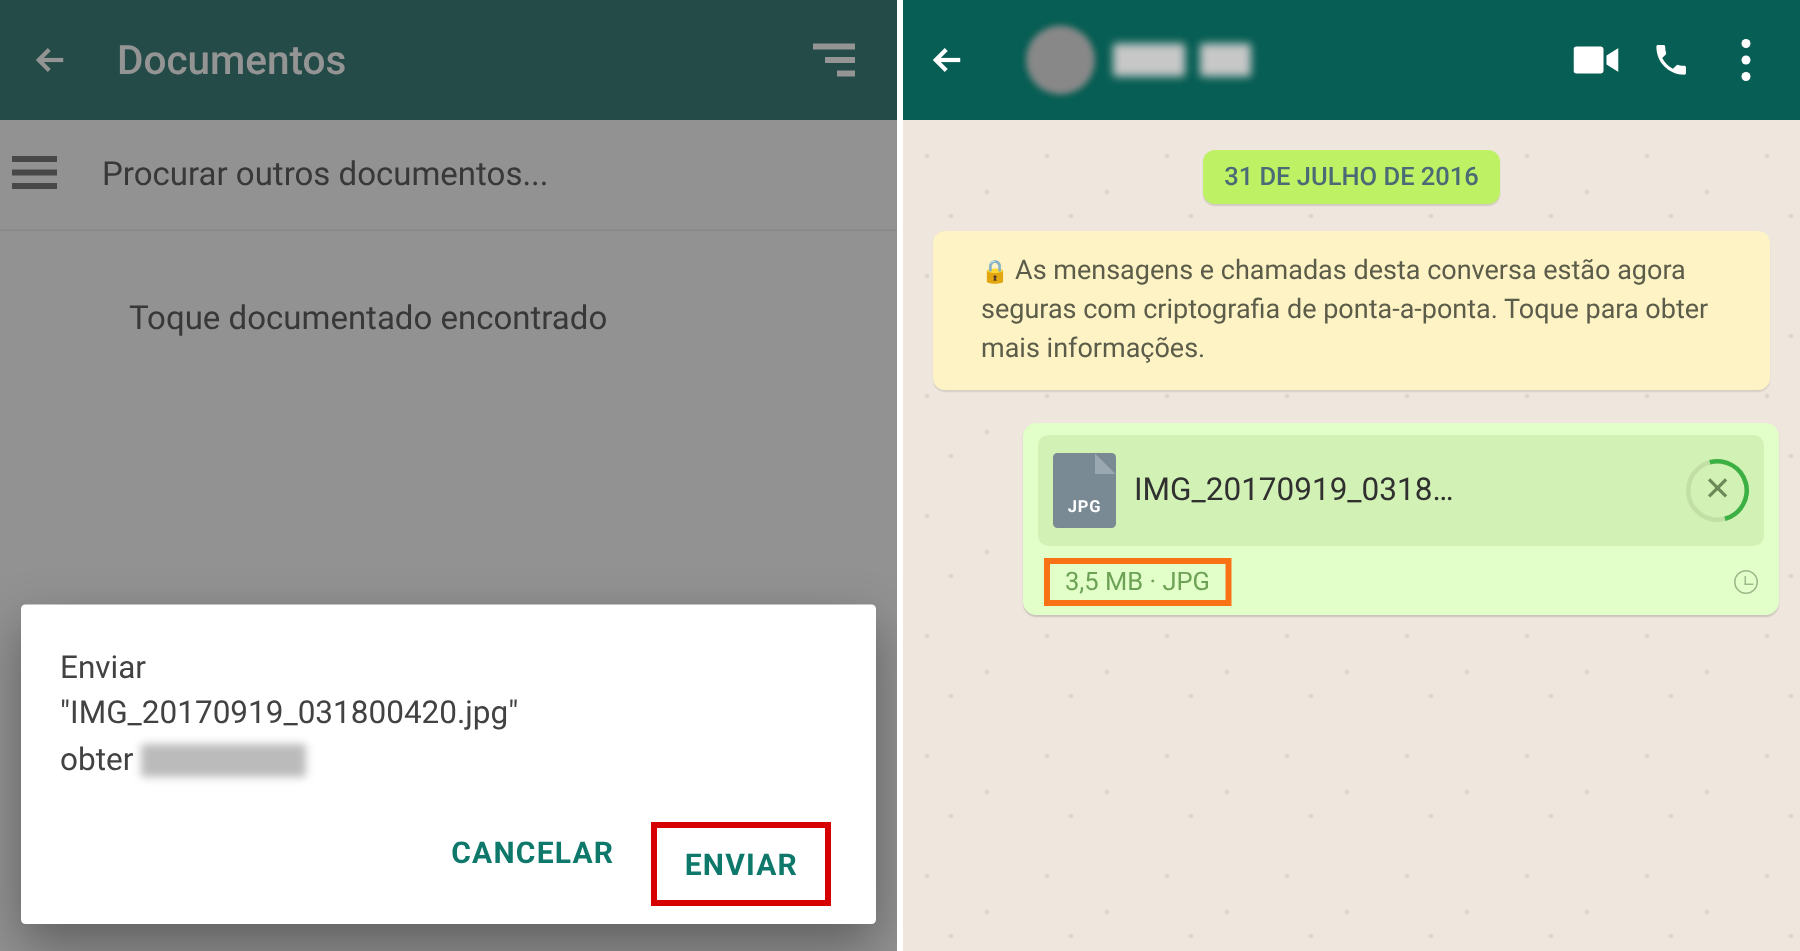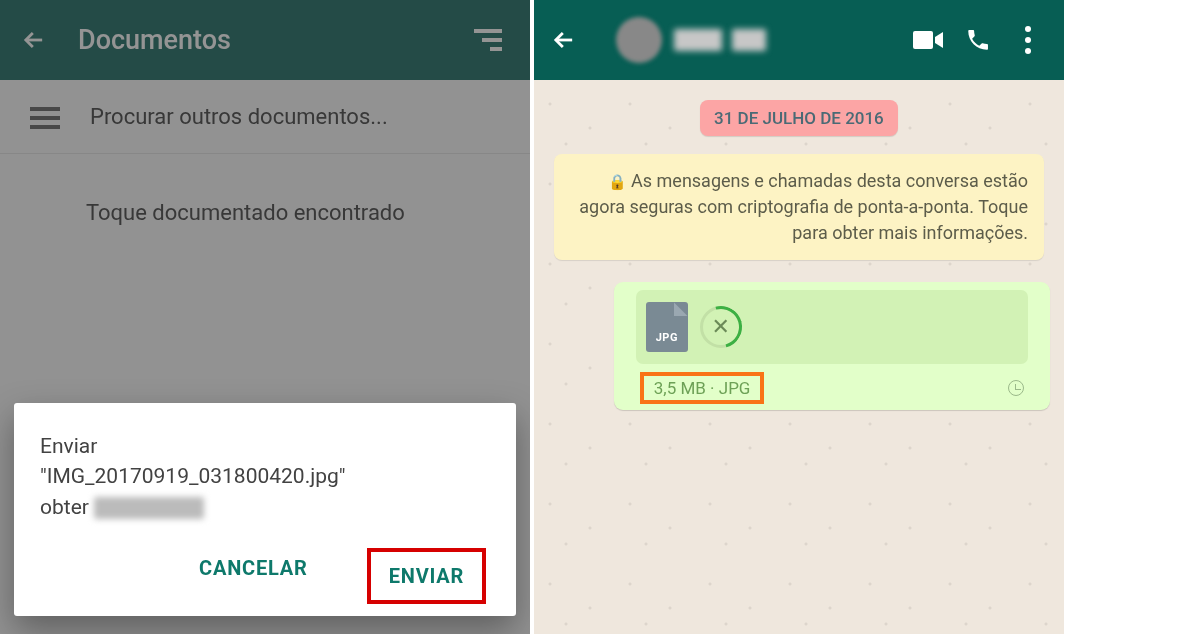--- a/index.html
+++ b/index.html
@@ -1,67 +1,67 @@
 <!DOCTYPE html>
 <html><head>
 <meta charset="utf-8">
 <style>
   *{box-sizing:border-box;margin:0;padding:0;font-family:Roboto,Arial,sans-serif}
   body{background:#fff;width:1200px;height:634px;overflow:hidden}
-  .wrap{display:flex;width:1064px;height:634px}
+  .wrap{display:flex;width:1200px;height:634px}
   .pane{height:634px;position:relative;overflow:hidden}
   .left{width:598px;background:#fafafa}
   .gap{width:4px;background:#fff}
   .right{width:598px;background:#efe7dd}
 
   .topbar{background:#075e54;height:80px;display:flex;align-items:center;color:#fff}
   .topbar.l{padding:0 18px}
   .back{width:32px;height:32px;display:flex;align-items:center;justify-content:center;margin-right:28px}
   .title{font-size:27px;font-weight:500;flex:1}
   .sorticon{width:28px;height:22px;display:flex;flex-direction:column;justify-content:space-between;align-items:flex-end;margin-right:10px}
   .sorticon span{background:#fff;height:4px;display:block}
   .sorticon span:nth-child(1){width:28px}
   .sorticon span:nth-child(2){width:20px}
   .sorticon span:nth-child(3){width:12px}
 
   .dim{position:absolute;inset:0;background:rgba(60,60,60,.55);z-index:2;pointer-events:none}
   .docarea{position:relative;z-index:1}
-  .row{display:flex;align-items:flex-end;padding:24px 30px;border-bottom:1px solid #e3e3e3}
+  .row{display:flex;align-items:flex-start;padding:24px 8px;border-bottom:1px solid #e3e3e3}
   .listicon{width:30px;height:22px;display:flex;flex-direction:column;justify-content:space-between;margin-right:30px}
   .listicon span{background:#585858;height:4px;width:100%}
   .rowtxt{font-size:22px;color:#333}
   .none{padding:46px 22px 46px 86px;font-size:22px;color:#333}
 
   .dialog{position:absolute;z-index:5;left:14px;right:14px;bottom:18px;background:#fff;border-radius:3px;box-shadow:0 14px 34px rgba(0,0,0,.35);padding:28px 26px 12px}
   .dmsg{font-size:21px;color:#424242;line-height:1.45}
   .blur{display:inline-block;width:110px;height:22px;background:#bbb;filter:blur(3px);vertical-align:middle;border-radius:2px}
-  .dacts{display:flex;justify-content:flex-end;gap:49px;margin-top:26px;padding-right:4px}
+  .dacts{display:flex;justify-content:flex-end;gap:15px;margin-top:26px;padding-right:4px}
   .dbtn{font-size:20px;font-weight:700;color:#0e796b;letter-spacing:.8px;padding:8px 10px}
   .hl{border:4px solid #d60000;padding:4px 8px}
 
   .topbar.r{padding:0 14px;gap:6px}
   .avatar{width:46px;height:46px;border-radius:50%;background:#888;filter:blur(2px);margin:0 6px 0 2px}
   .cname{flex:1;display:flex;align-items:center;gap:10px}
   .nblur{display:inline-block;height:22px;background:#c7c7c7;filter:blur(3px);border-radius:2px}
   .ract{width:44px;height:44px;display:flex;align-items:center;justify-content:center}
   .dots{display:flex;flex-direction:column;gap:5px;padding:4px}
   .dots span{width:6px;height:6px;border-radius:50%;background:#fff}
 
   .chat{position:relative;height:554px;background:#efe7dd;overflow:hidden}
   .chatbg{position:absolute;inset:0;opacity:.07;background:
     radial-gradient(circle at 20% 30%,#000 1px,transparent 2px),
     radial-gradient(circle at 70% 60%,#000 1px,transparent 2px),
     radial-gradient(circle at 40% 80%,#000 1px,transparent 2px);
     background-size:80px 80px}
-  .chip{background:#fca5a5;color:#4a6a75;font-size:17px;font-weight:500;padding:8px 14px;border-radius:8px;box-shadow:0 1px 1px rgba(0,0,0,.12);display:inline-block}
+  .chip{background:#bef264;color:#4a6a75;font-size:17px;font-weight:500;padding:8px 14px;border-radius:8px;box-shadow:0 1px 1px rgba(0,0,0,.12);display:inline-block}
   .center{display:flex;justify-content:center;margin-top:20px;position:relative}
-  .infobox{background:#fdf3c4;color:#5c5c4a;font-size:18px;text-align:right;line-height:1.45;padding:14px 16px;border-radius:8px;margin:18px 20px 0;box-shadow:0 1px 1px rgba(0,0,0,.1);position:relative}
+  .infobox{background:#fdf3c4;color:#5c5c4a;font-size:18px;text-align:left;line-height:1.45;padding:14px 32px;border-radius:8px;margin:18px 20px 0;box-shadow:0 1px 1px rgba(0,0,0,.1);position:relative}
   .lock{font-size:15px;margin-right:4px}
 
-  .filebub{background:#e2ffc9;border-radius:9px;margin:22px 14px 0 80px;box-shadow:0 1px 1px rgba(0,0,0,.15);padding:8px 22px 6px;position:relative}
+  .filebub{background:#e2ffc9;border-radius:9px;margin:22px 14px 0 80px;box-shadow:0 1px 1px rgba(0,0,0,.15);padding:8px 10px 6px;position:relative}
   .fileinner{background:#d2f2b5;border-radius:7px;padding:12px 10px;display:flex;align-items:center;gap:12px}
   .jpgicon{width:42px;height:50px;position:relative;background:#7a8a94;border-radius:3px}
   .jpgicon:before{content:"";position:absolute;top:0;right:0;width:14px;height:14px;background:#9aa8b1;clip-path:polygon(0 0,100% 100%,0 100%)}
   .jpglabel{position:absolute;bottom:8px;left:0;right:0;text-align:center;font-size:11px;font-weight:700;color:#fff;letter-spacing:.5px}
   .fname{flex:1;font-size:21px;color:#303030;white-space:nowrap;overflow:hidden;text-overflow:ellipsis}
   .prog{width:42px;height:42px;border-radius:50%;border:3px solid #c2e0a6;position:relative;display:flex;align-items:center;justify-content:center}
   .prog:after{content:"";position:absolute;inset:-3px;border-radius:50%;border:3px solid transparent;border-top-color:#3cb043;border-right-color:#3cb043;transform:rotate(30deg)}
   .xmark{font-size:22px;color:#6b8a58;line-height:1}
   .meta{display:flex;align-items:center;justify-content:space-between;margin-top:8px;padding:0 4px}
   .metatxt{font-size:17px;color:#6da156}
@@ -162,20 +162,21 @@
       </div>
       <div class="infobox">
         <span class="lock">🔒</span><span>As mensagens e chamadas desta conversa estão agora seguras com criptografia de ponta-a-ponta. Toque para obter mais informações.</span>
       </div>
 
       <div class="filebub">
         <div class="fileinner">
           <div class="jpgicon">
             <div class="jpglabel">JPG</div>
           </div>
+          <div class="fname">IMG_20170919_0318…</div>
           <div class="prog">
             <div class="xmark">✕</div>
           </div>
         </div>
         <div class="meta">
           <span class="hl2">
             <span class="metatxt">3,5 MB · JPG</span>
           </span>
           <span class="clock"></span>
         </div>

